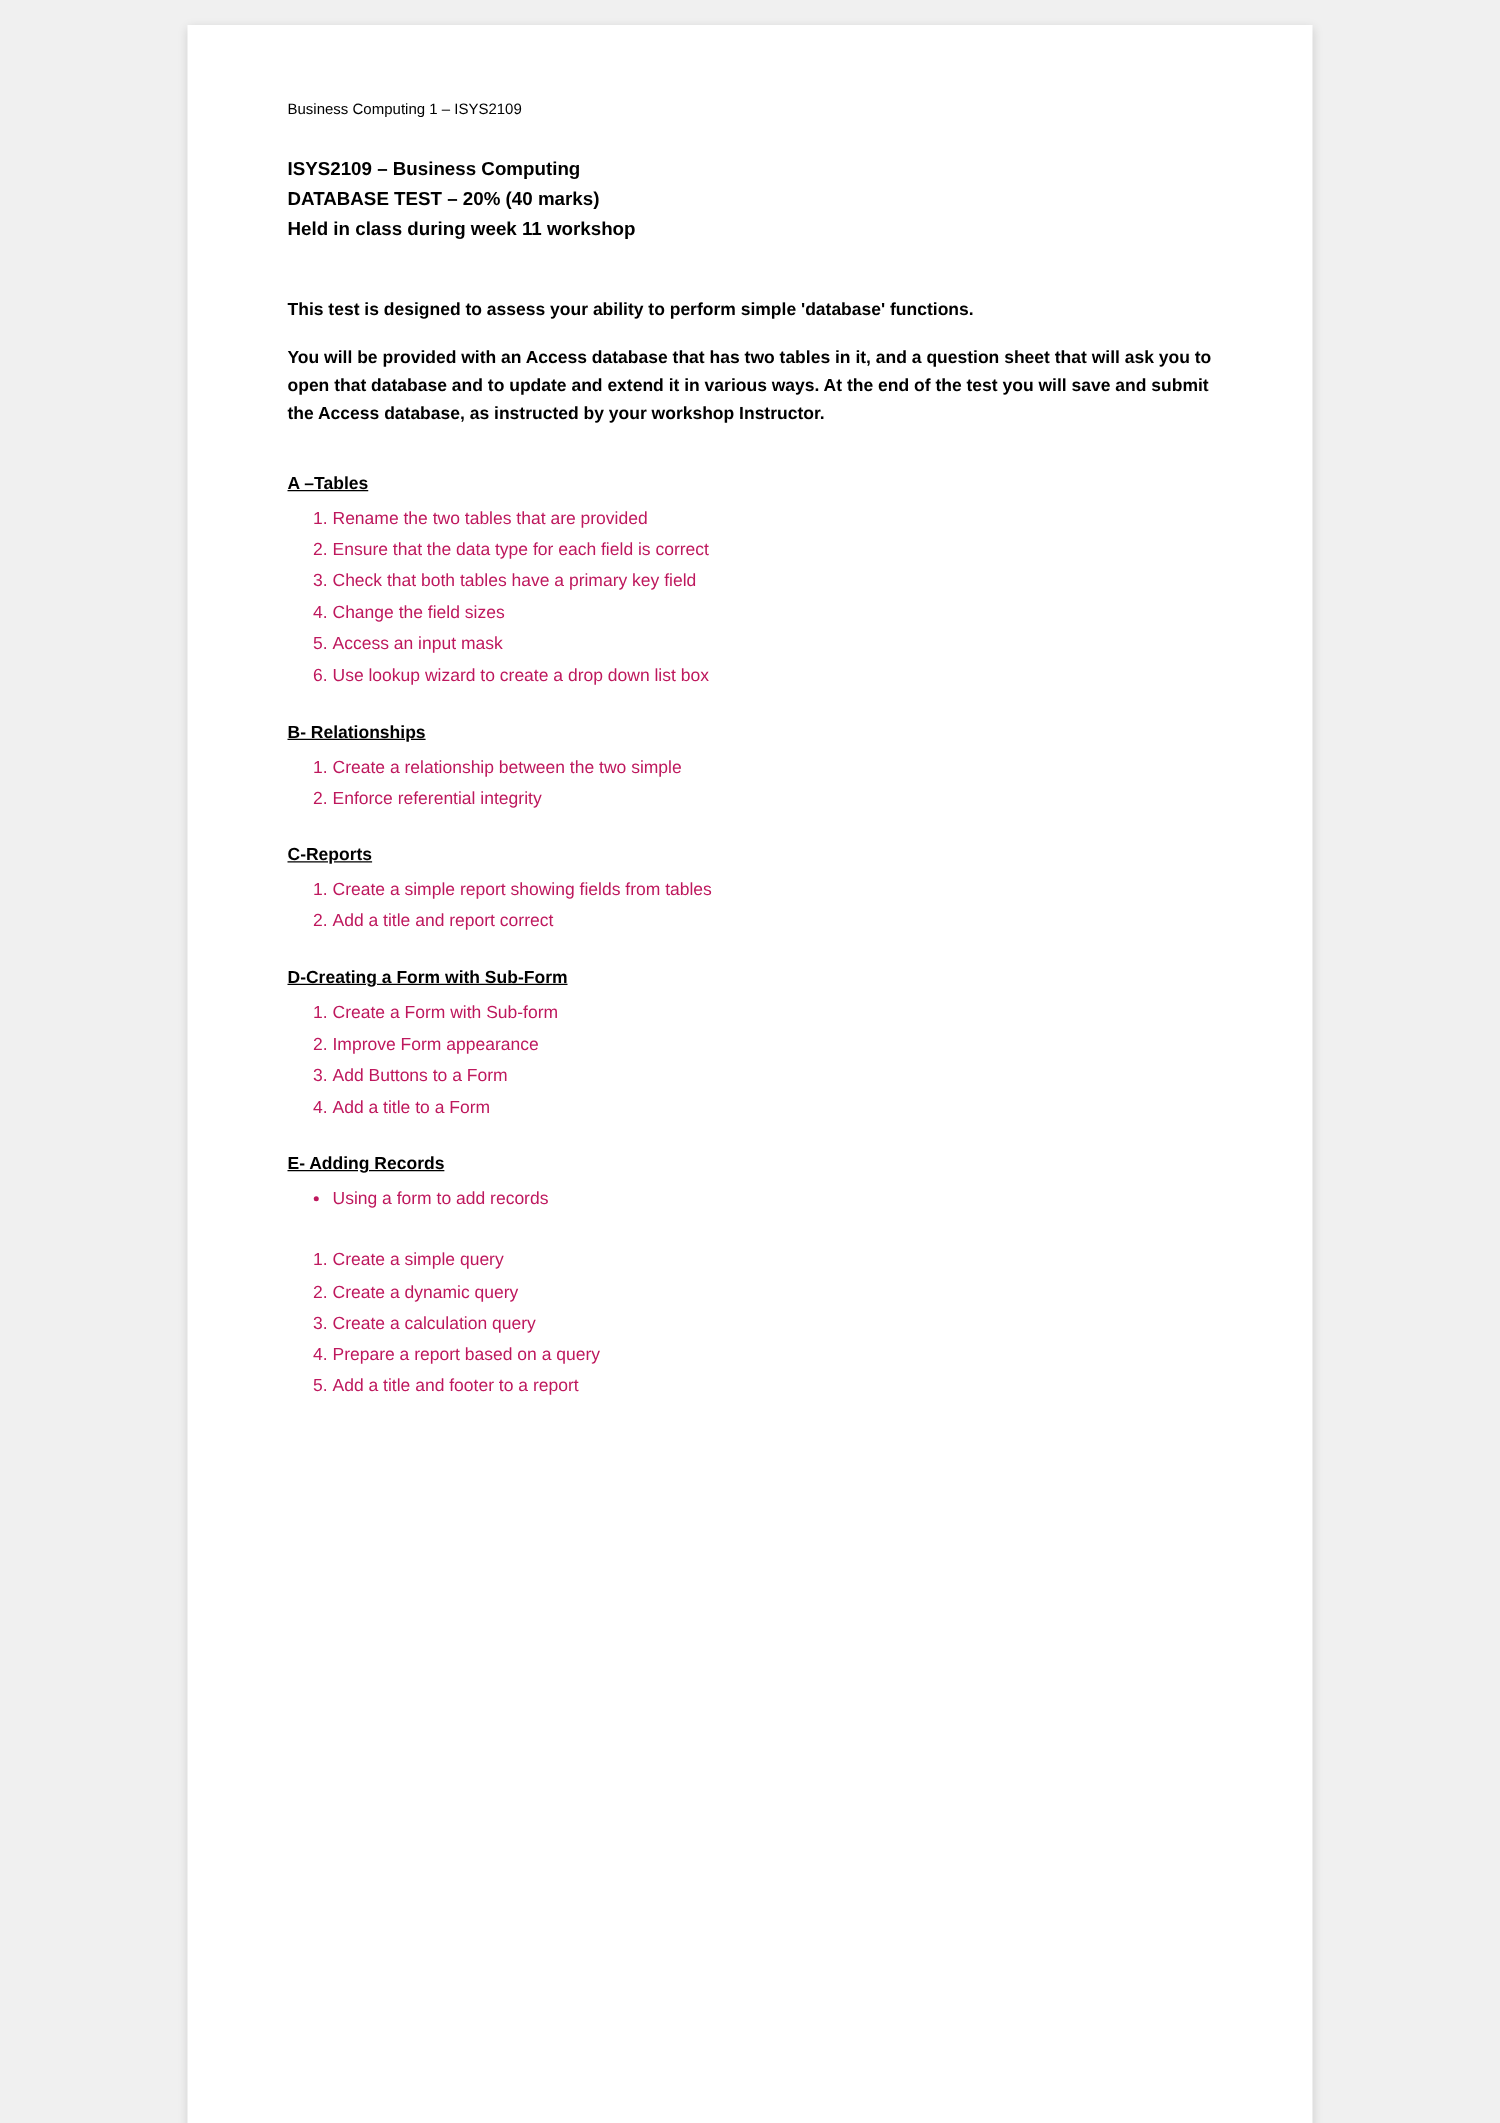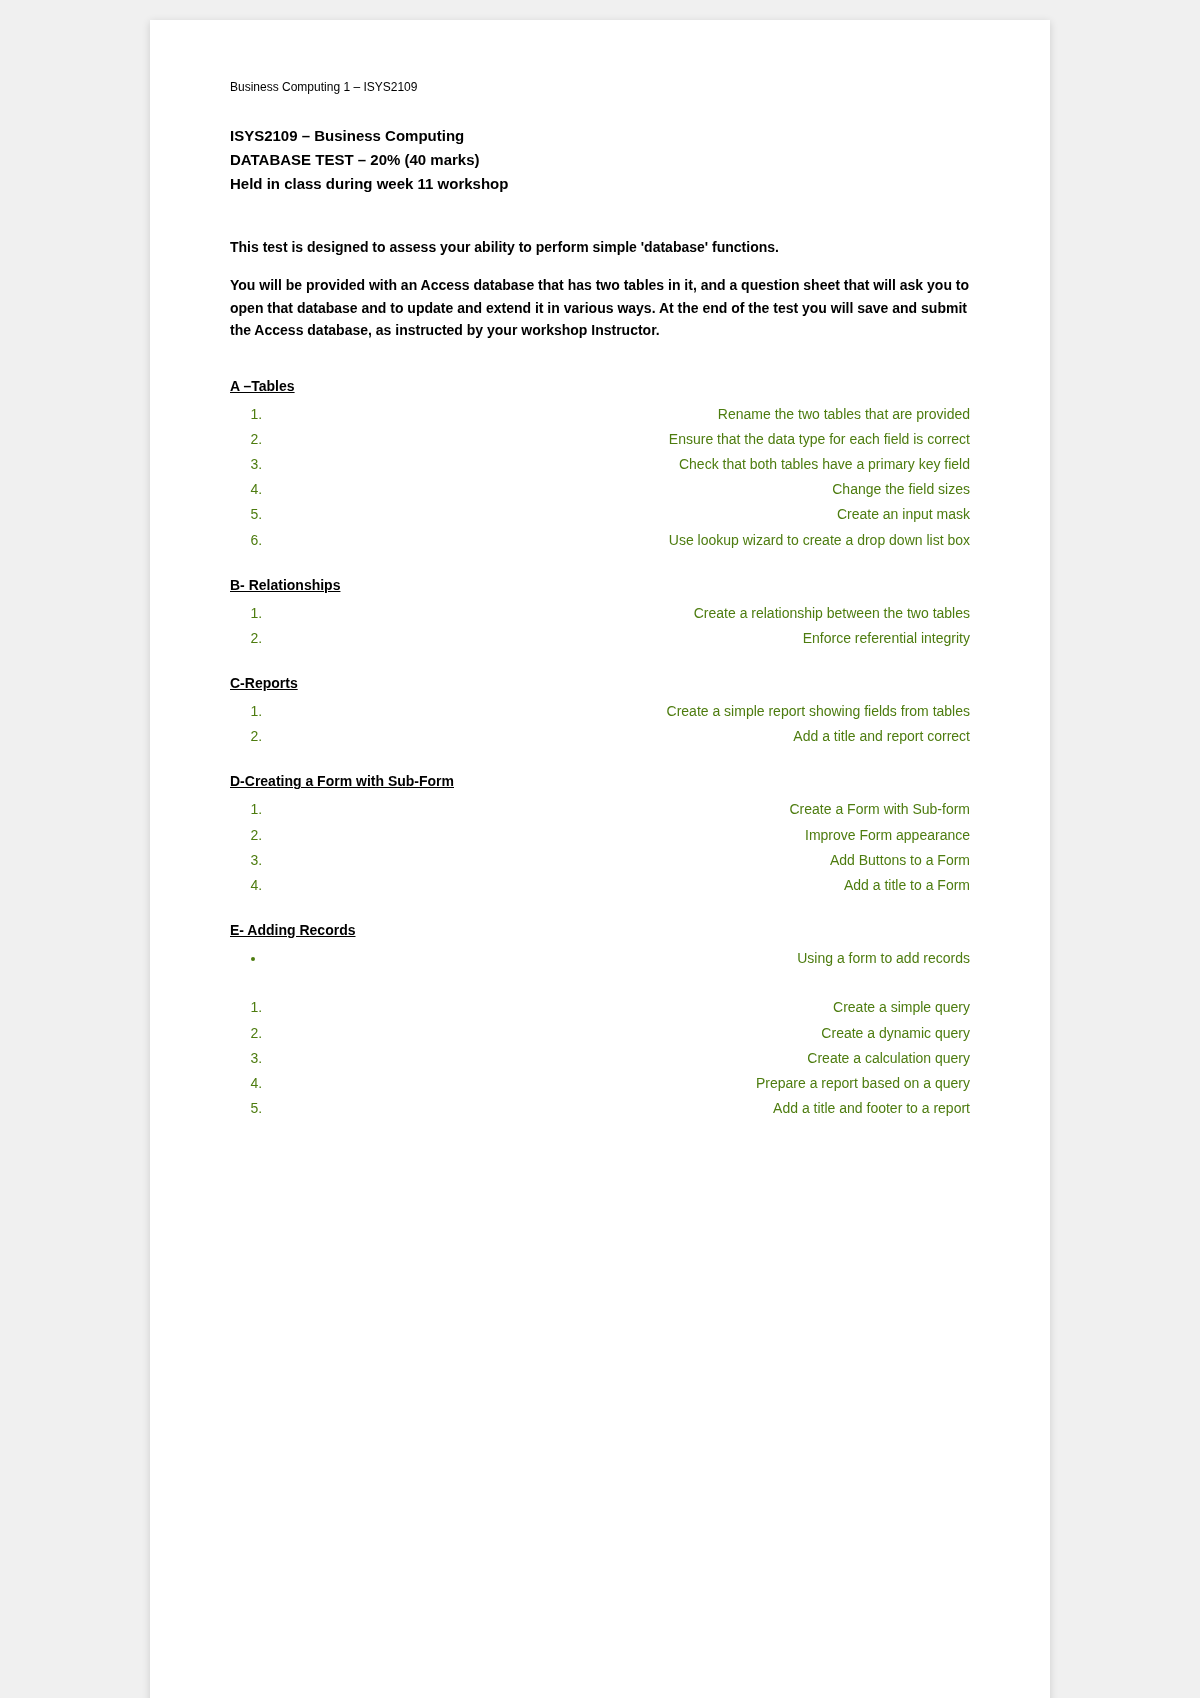--- a/index.html
+++ b/index.html
@@ -79,23 +79,22 @@
       list-style-type: decimal;
     }
 
     .section ul {
       margin-left: 36px;
       list-style-type: disc;
     }
 
     .section li {
       font-size: 14px;
-      color: #4d7c0f;
+      color: #be185d;
       line-height: 1.8;
-      text-align: right;
     }
   </style>
 </head>
 <body>
 
 <div class="page">
 
   <div class="header-label">Business Computing 1 – ISYS2109</div>
 
   <div class="title-block">
@@ -110,28 +109,28 @@
   </div>
 
   <div id="sections-container">
   <div class="section">
         <div class="section-heading">A –Tables</div>
         <ol>
           <li>Rename the two tables that are provided</li>
           <li>Ensure that the data type for each field is correct</li>
           <li>Check that both tables have a primary key field</li>
           <li>Change the field sizes</li>
-          <li>Create an input mask</li>
+          <li>Access an input mask</li>
           <li>Use lookup wizard to create a drop down list box</li>
         </ol>
       </div>
       <div class="section">
         <div class="section-heading">B- Relationships</div>
         <ol>
-          <li>Create a relationship between the two tables</li>
+          <li>Create a relationship between the two simple</li>
           <li>Enforce referential integrity</li>
         </ol>
       </div>
       <div class="section">
         <div class="section-heading">C-Reports</div>
         <ol>
           <li>Create a simple report showing fields from tables</li>
           <li>Add a title and report correct</li>
         </ol>
       </div>

